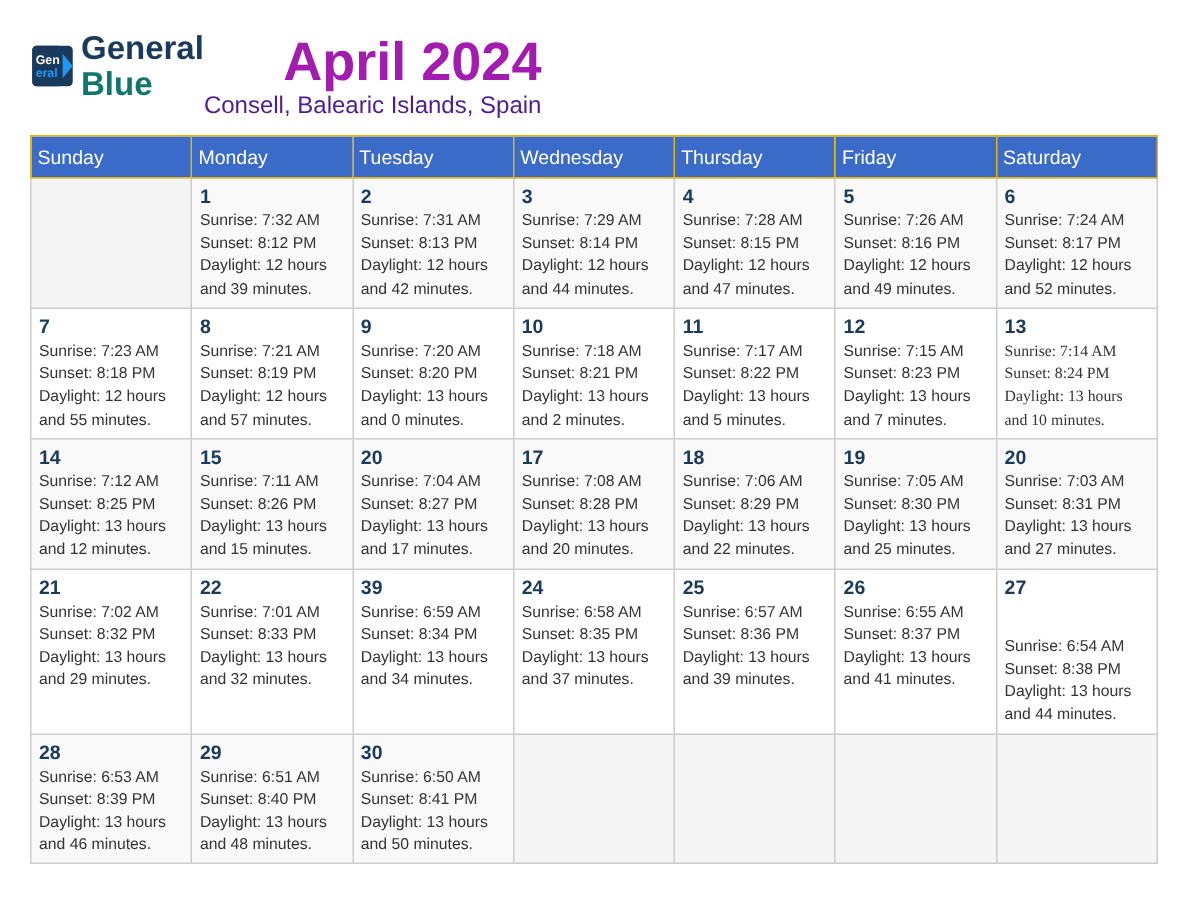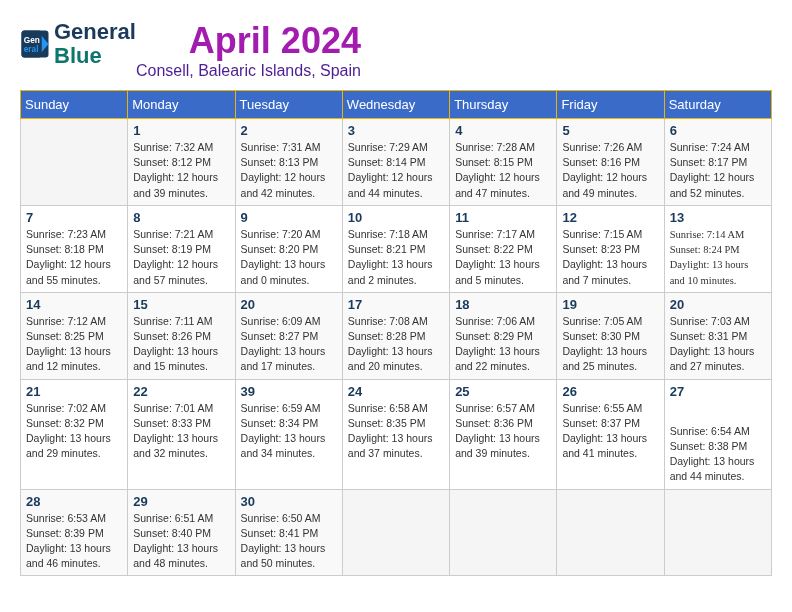--- a/index.html
+++ b/index.html
@@ -235,21 +235,21 @@
         </td>
         <td>
           <span class="day-number">15</span>
           <div class="day-info" style="white-space: pre-line;">Sunrise: 7:11 AM
 Sunset: 8:26 PM
 Daylight: 13 hours
 and 15 minutes.</div>
         </td>
         <td>
           <span class="day-number">20</span>
-          <div class="day-info" style="white-space: pre-line;">Sunrise: 6:09 AM
+          <div class="day-info" style="white-space: pre-line;">Sunrise: 7:04 AM
 Sunset: 8:27 PM
 Daylight: 13 hours
 and 17 minutes.</div>
         </td>
         <td>
           <span class="day-number">17</span>
           <div class="day-info" style="white-space: pre-line;">Sunrise: 7:08 AM
 Sunset: 8:28 PM
 Daylight: 13 hours
 and 20 minutes.</div>

